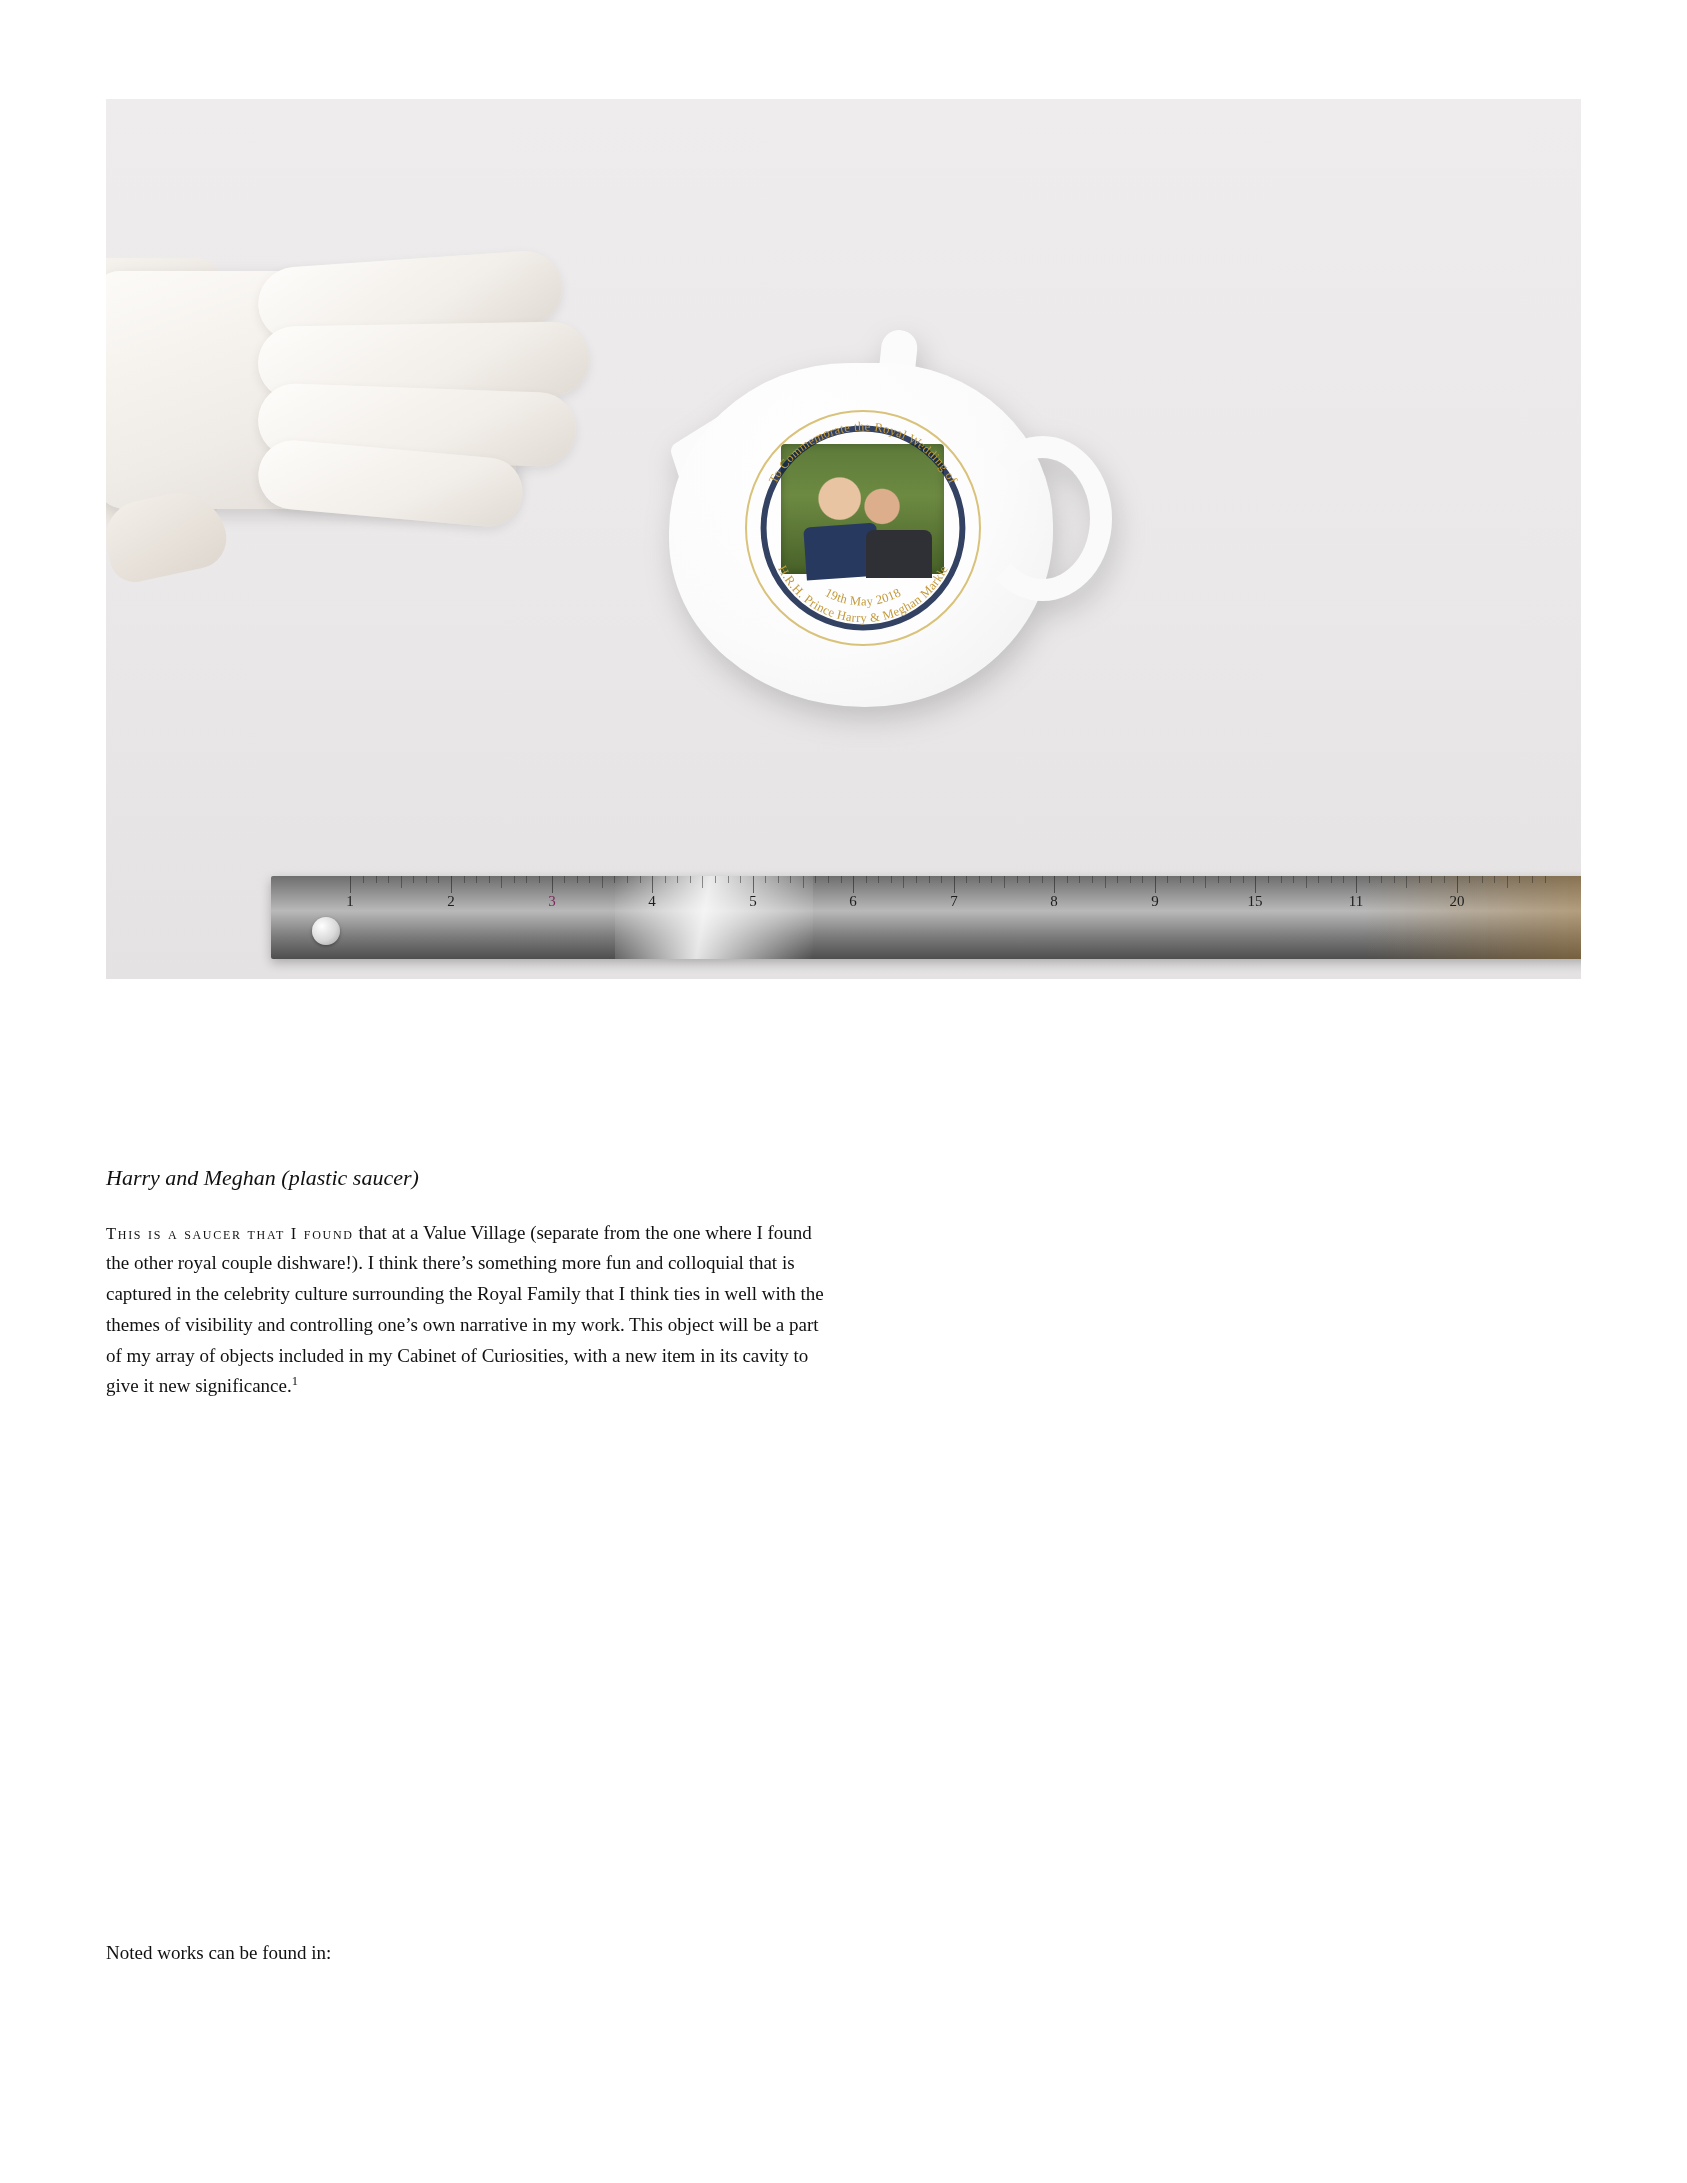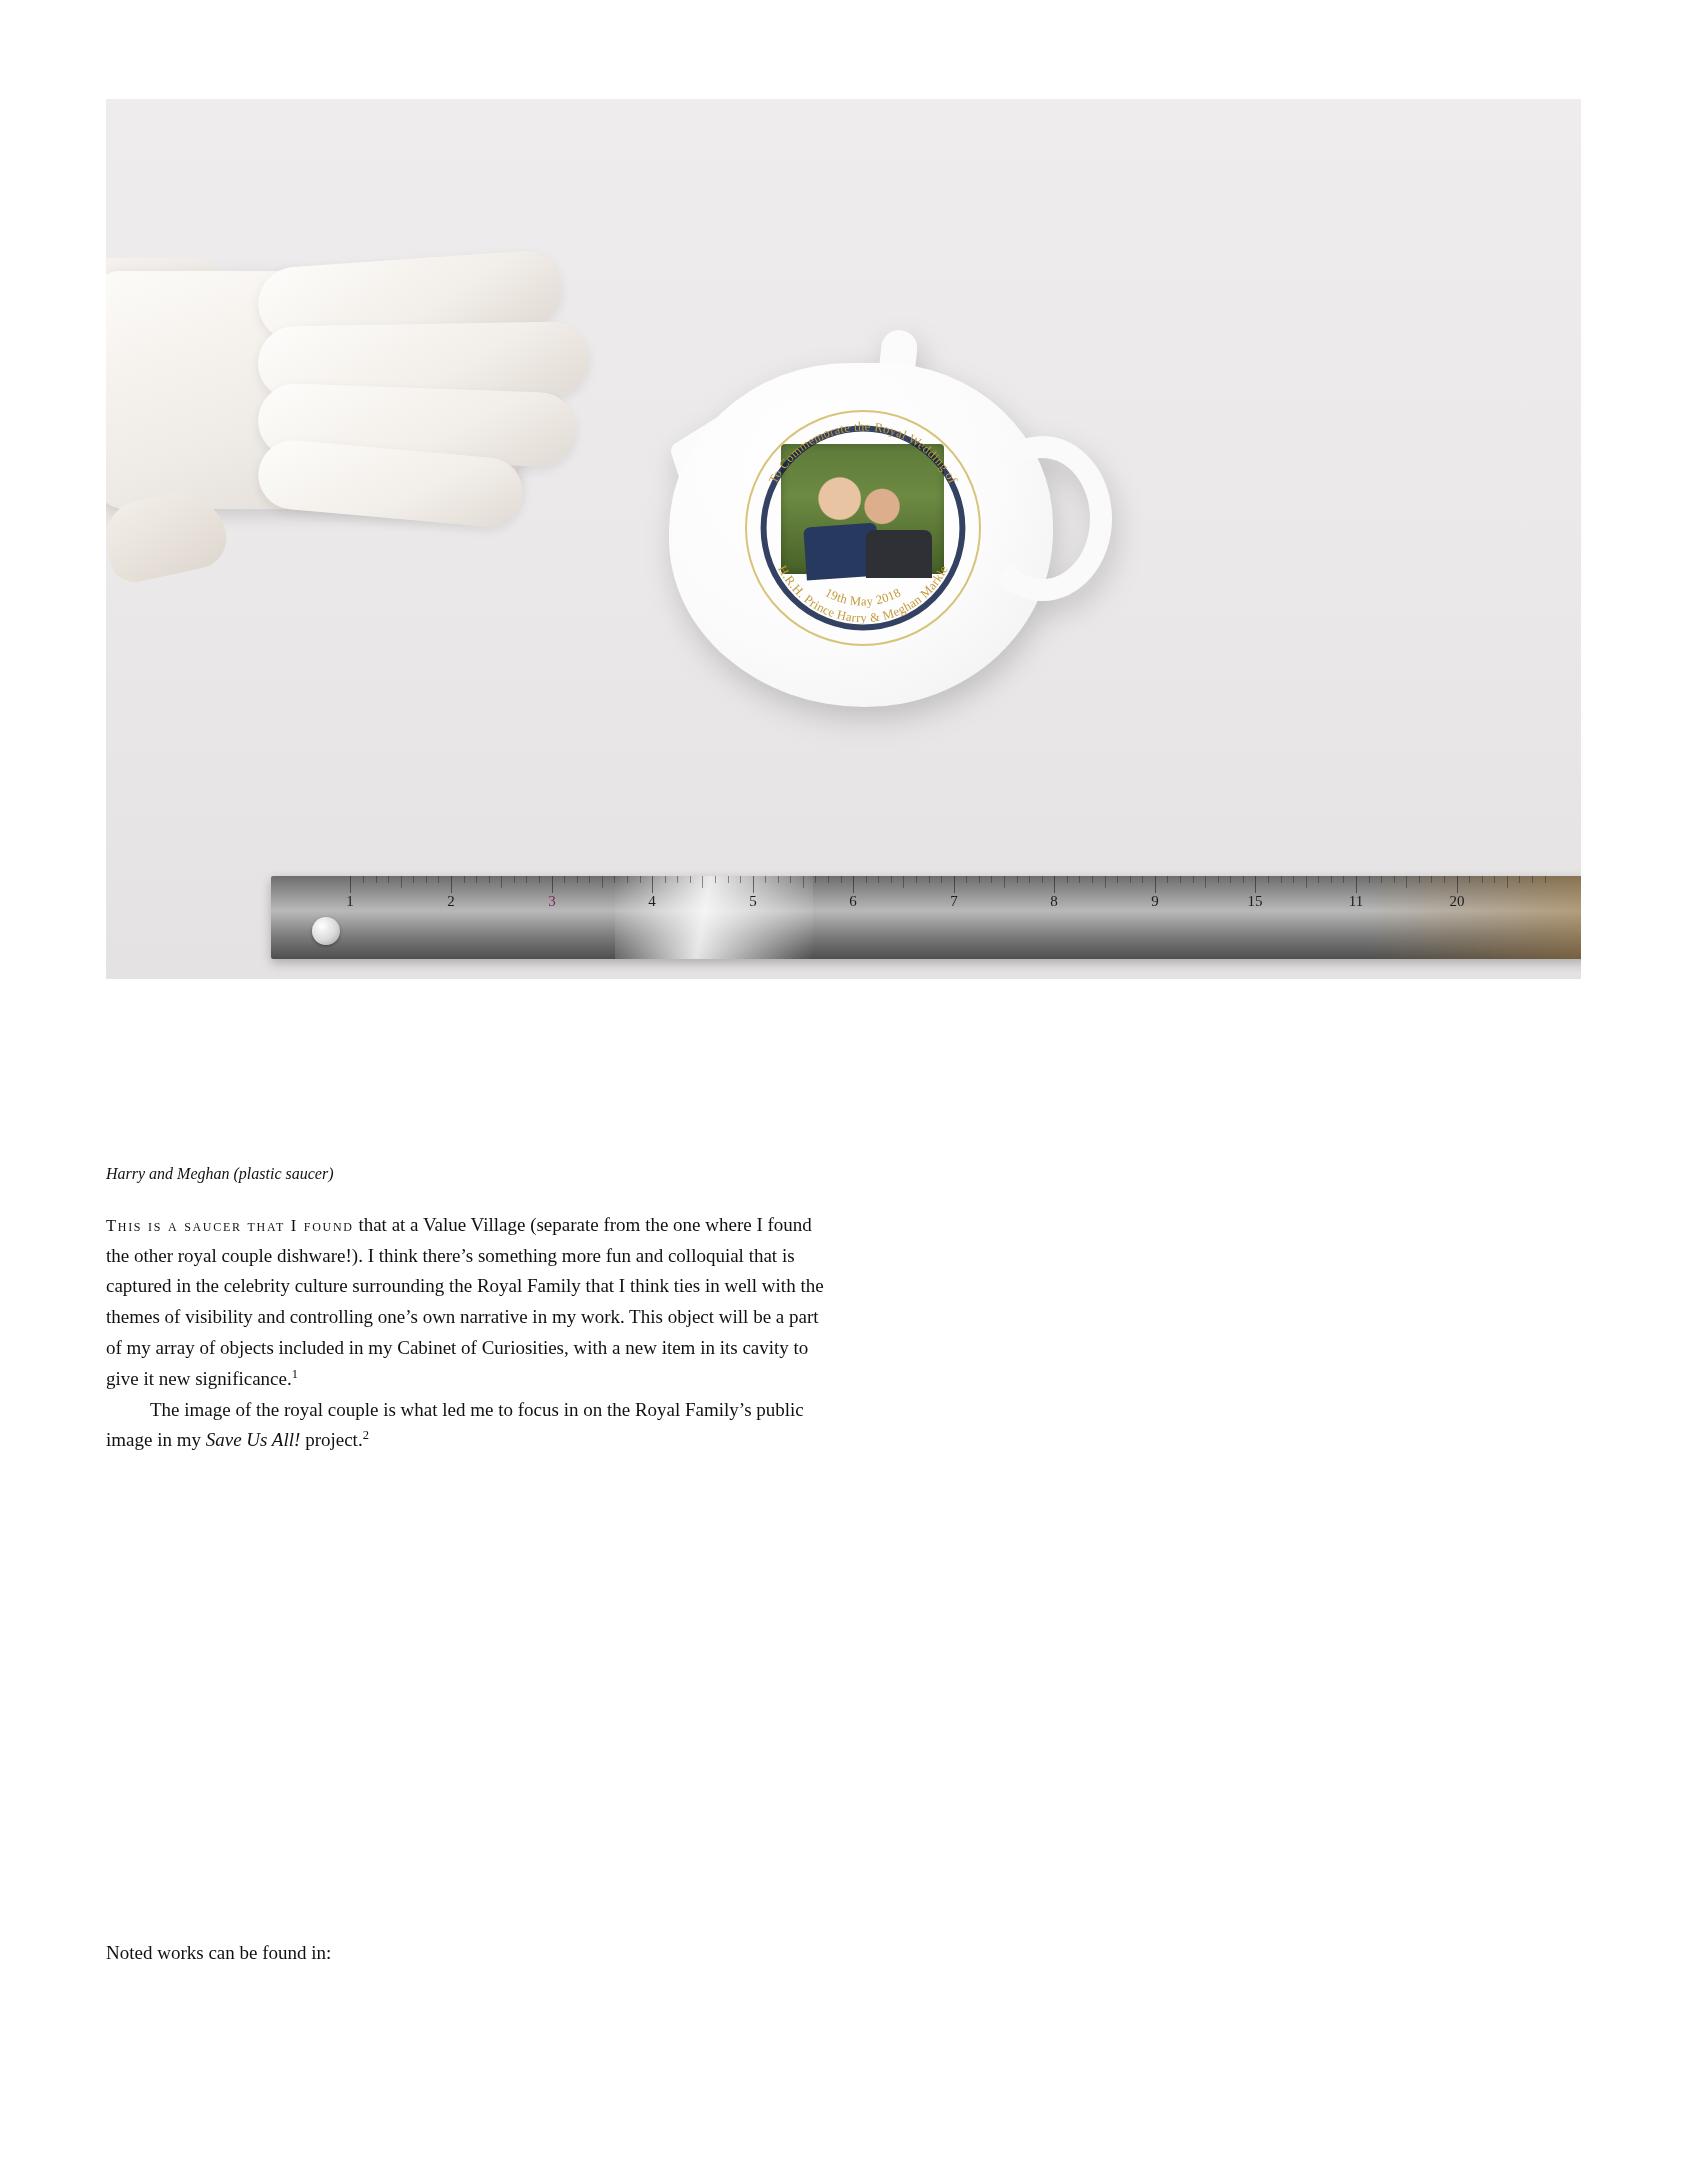--- a/index.html
+++ b/index.html
@@ -210,21 +210,21 @@
 
   
   .text-col {
     position: absolute;
     left: 106px;
     top: 1164px;
     width: 721px;
   }
   .caption-title {
     font-style: italic;
-    font-size: 16px;
+    font-size: 22px;
     line-height: 1.3;
     margin: 0 0 25px 0;
   }
   .body-para {
     font-size: 19px;
     line-height: 1.62;
     margin: 0;
     text-align: left;
   }
   .small-caps {
@@ -418,19 +418,18 @@
         <div class="tick" style="left: 1274px; height: 7.3px; opacity: 0.5;"></div>
       </div>
   </div>
 </div>
 
 <div class="text-col">
   <p class="caption-title">Harry and Meghan (plastic saucer)</p>
 
   <p class="body-para"><span class="small-caps">This is a saucer that I found</span><span> that at a Value Village (separate from the one where I found the other royal couple dishware!). I think there’s something more fun and colloquial that is captured in the celebrity culture surrounding the Royal Family that I think ties in well with the themes of visibility and controlling one’s own narrative in my work. This object will be a part of my array of objects included in my Cabinet of Curiosities, with a new item in its cavity to give it new significance.</span><sup>1</sup></p>
 
-  <p class="indent-para"><span>The image of the royal couple is what led me to focus in on the Royal Family’s public image in my </span><em>Save Us All!</em><span> project.</span><sup>2</sup></p>
 </div>
 
 <div class="notes">
   <p class="notes-head">Noted works can be found in:</p>
 </div>
 
 
 </body></html>

